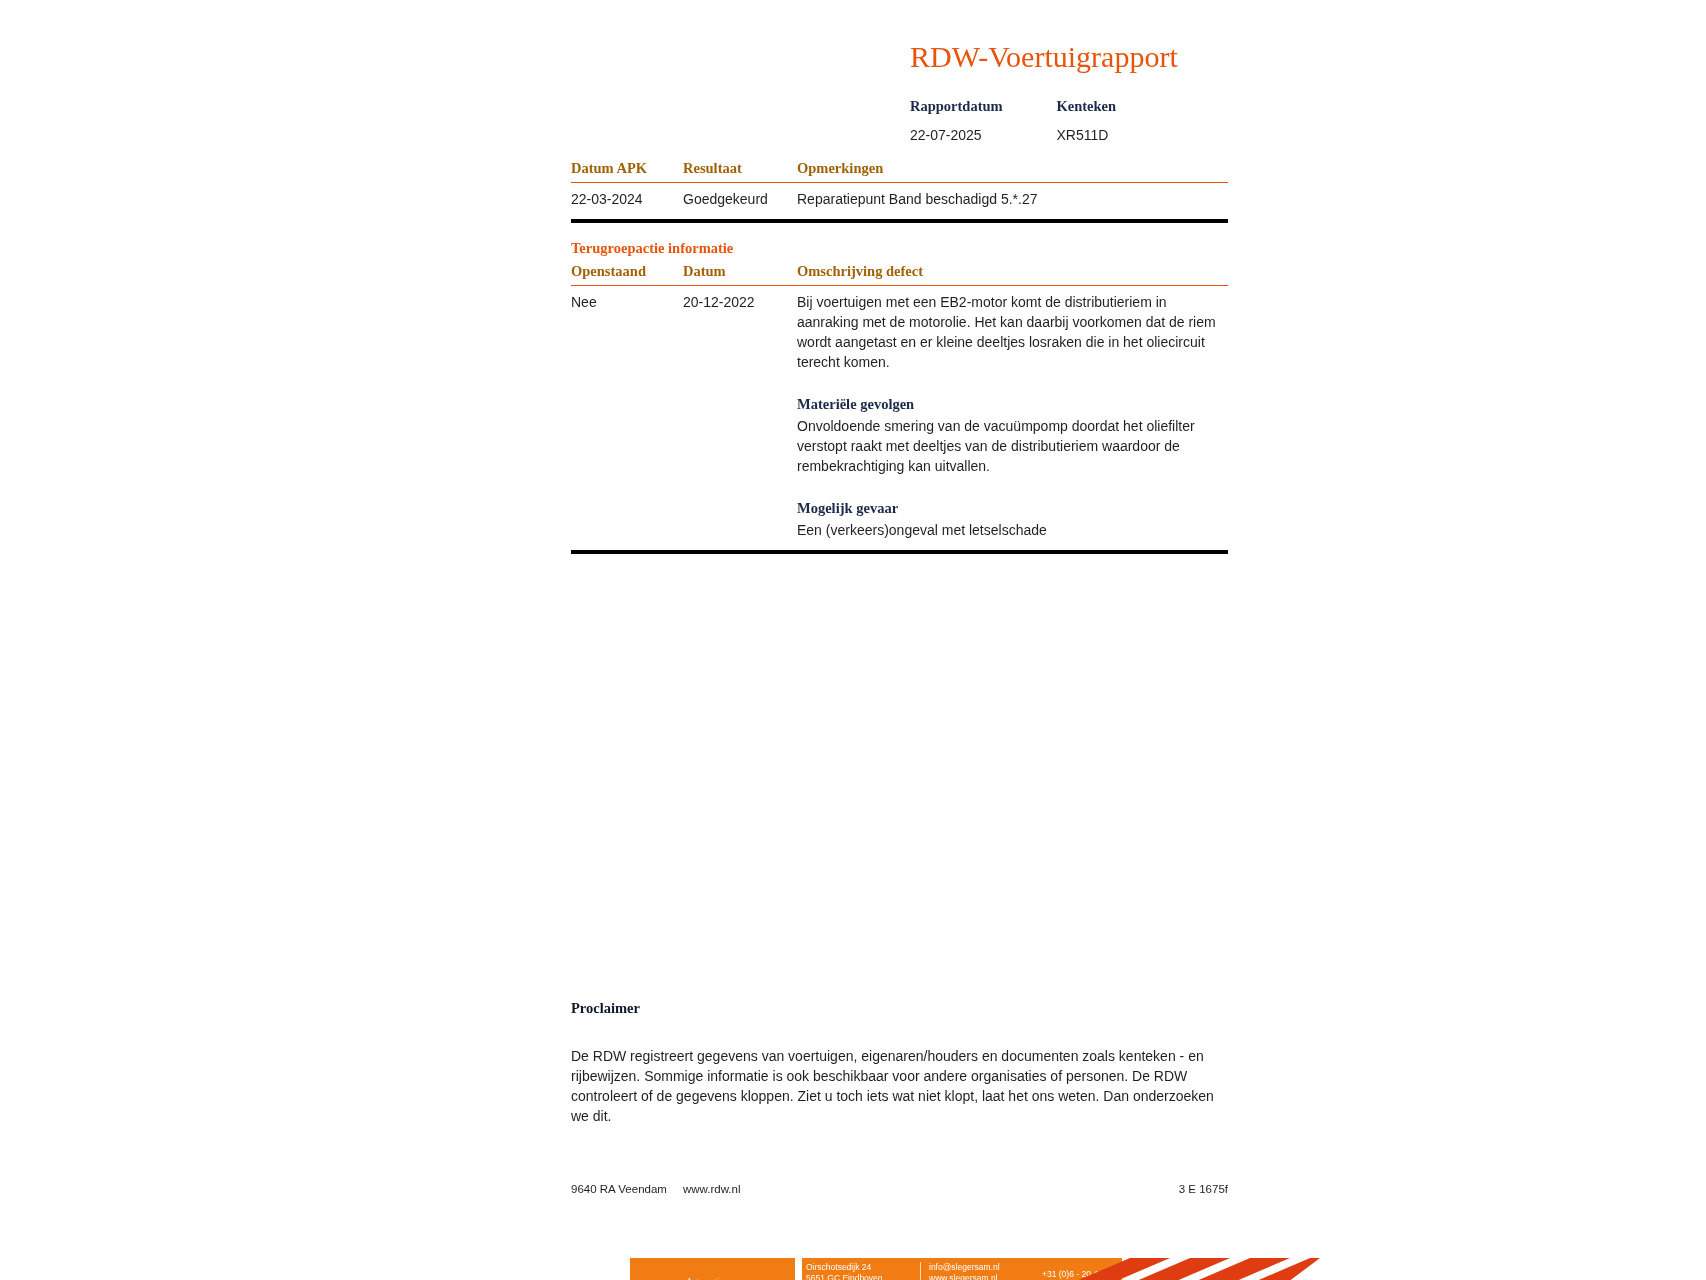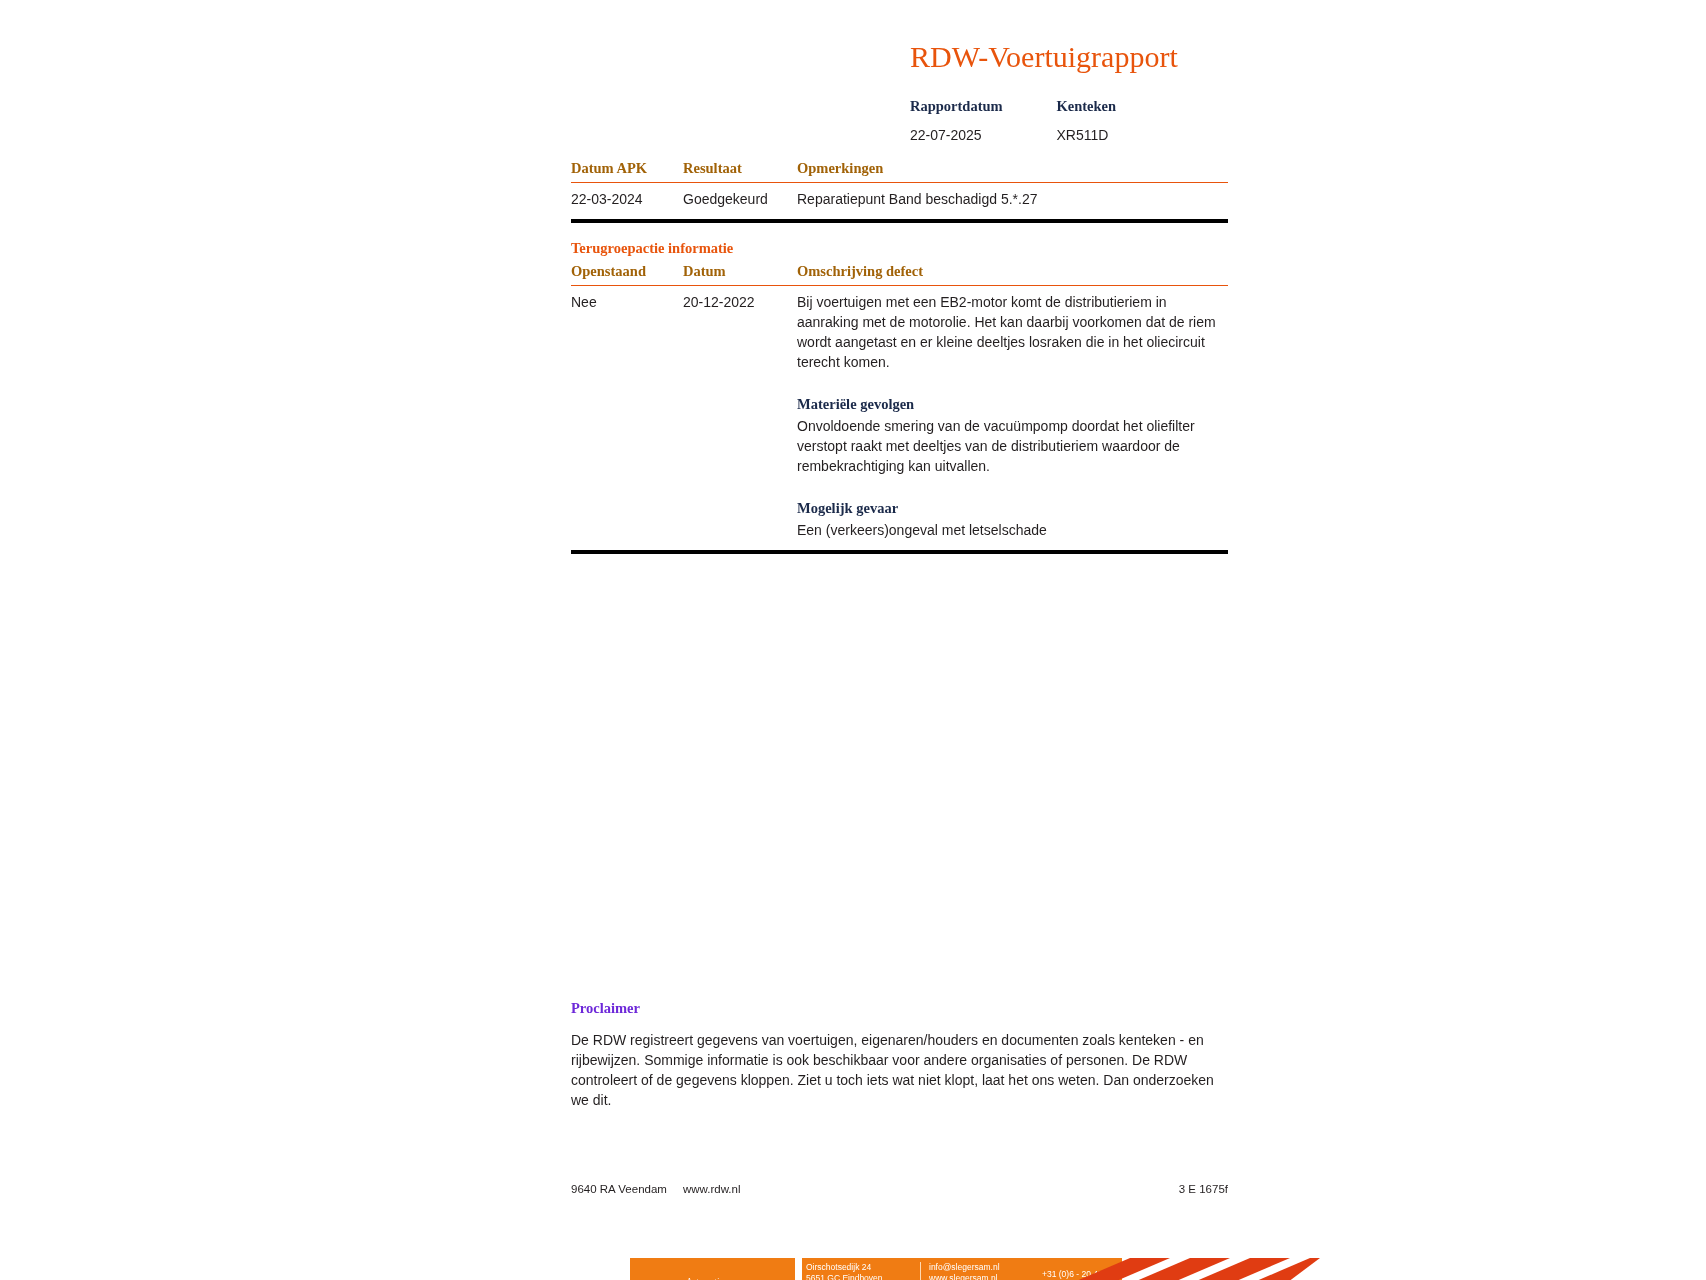--- a/index.html
+++ b/index.html
@@ -135,23 +135,23 @@
   
   .proclaimer {
     position: absolute;
     left: 571px;
     top: 1000px;
     width: 645px;
   }
   .proclaimer-title {
     font-size: 14.5px;
     font-weight: bold;
-    color: #6d28d9;
-    font-family: "Liberation Serif", serif;
-    margin-bottom: 14px;
+    color: #0f172a;
+    font-family: "Liberation Serif", serif;
+    margin-bottom: 30px;
   }
   .proclaimer-body {
     font-size: 14px;
     line-height: 1.42;
     color: #231f20;
   }
 
   
   .footer {
     position: absolute;

